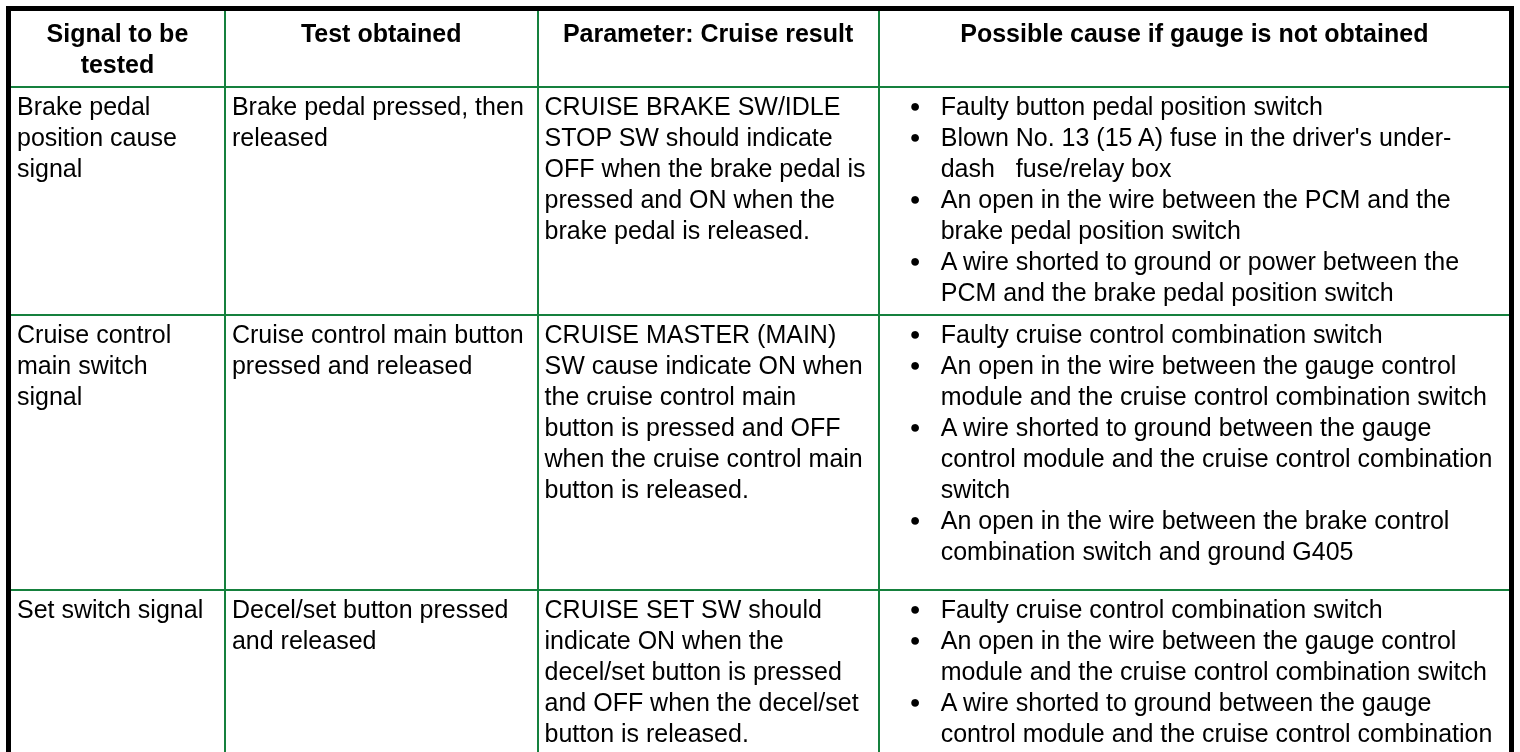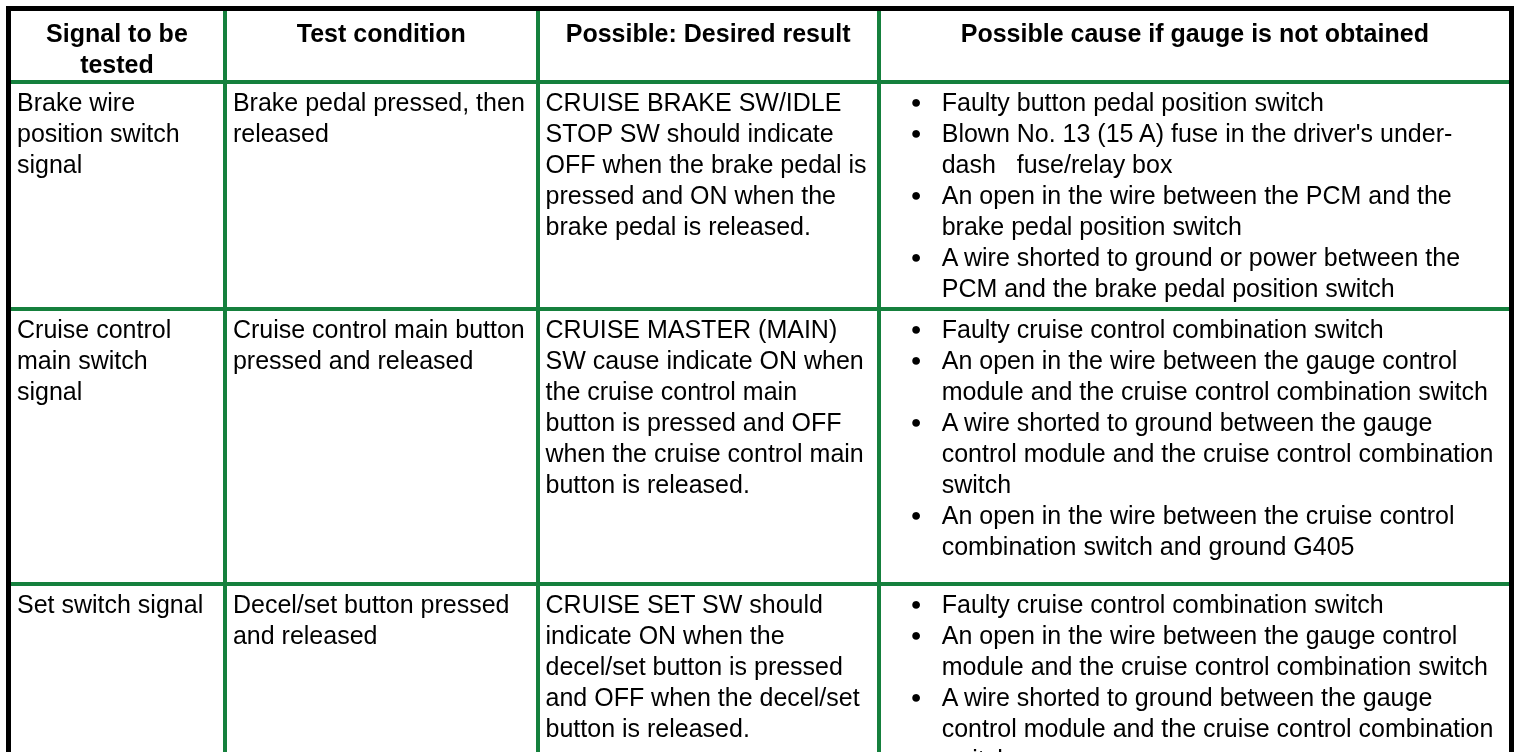--- a/index.html
+++ b/index.html
@@ -20,25 +20,25 @@
     height: 740px;
   }
   table.diag {
     width: 100%;
     height: 100%;
     border-collapse: collapse;
     table-layout: fixed;
     border: 5px solid #000000;
   }
   table.diag th, table.diag td {
-    border: 4px solid #15803d;
+    border: 2px solid #15803d;
     vertical-align: top;
     font-size: 25px;
     line-height: 31px;
-    padding: 3px 6px 0 6px;
+    padding: 3px 6px 6px 6px;
     overflow: hidden;
   }
   table.diag th {
     font-weight: bold;
     text-align: center;
     padding-top: 7px;
   }
   tr.header-row { height: 60px; }
   tr.row-0 { height: 227px; }
   tr.row-1 { height: 275px; }
@@ -68,27 +68,27 @@
   <table class="diag">
     <colgroup>
       <col style="width:14.4%">
       <col style="width:20.8%">
       <col style="width:22.7%">
       <col style="width:42.1%">
     </colgroup>
     <tbody>
         <tr class="header-row">
       <th>Signal to be tested</th>
-      <th>Test condition</th>
-      <th>Possible: Desired result</th>
+      <th>Test obtained</th>
+      <th>Parameter: Cruise result</th>
       <th>Possible cause if gauge is not obtained</th>
     </tr>
 
     <tr class="row-0">
-      <td>Brake wire position switch signal</td>
+      <td>Brake pedal position cause signal</td>
       <td>Brake pedal pressed, then released</td>
       <td>CRUISE BRAKE SW/IDLE STOP SW should indicate OFF when the brake pedal is pressed and ON when the brake pedal is released.</td>
       <td class="causes-cell">
         <div class="cause">
           <span class="bullet">●</span>
           <span class="cause-text">Faulty button pedal position switch</span>
         </div>
         <div class="cause">
           <span class="bullet">●</span>
           <span class="cause-text">Blown No. 13 (15 A) fuse in the driver's under-dash   fuse/relay box</span>
@@ -116,21 +116,21 @@
         <div class="cause">
           <span class="bullet">●</span>
           <span class="cause-text">An open in the wire between the gauge control module and the cruise control combination switch</span>
         </div>
         <div class="cause">
           <span class="bullet">●</span>
           <span class="cause-text">A wire shorted to ground between the gauge control module and the cruise control combination switch</span>
         </div>
         <div class="cause">
           <span class="bullet">●</span>
-          <span class="cause-text">An open in the wire between the cruise control combination switch and ground G405</span>
+          <span class="cause-text">An open in the wire between the brake control combination switch and ground G405</span>
         </div>
       </td>
     </tr>
 
     <tr class="row-2">
       <td>Set switch signal</td>
       <td>Decel/set button pressed and released</td>
       <td>CRUISE SET SW should indicate ON when the decel/set button is pressed and OFF when the decel/set button is released.</td>
       <td class="causes-cell">
         <div class="cause">

